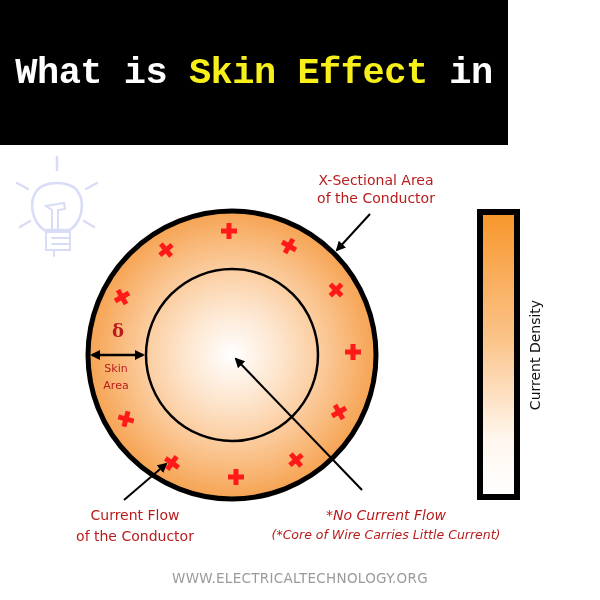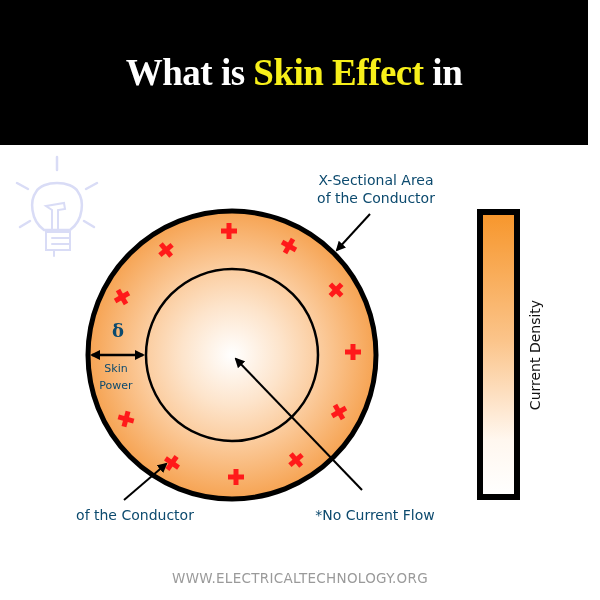--- a/index.html
+++ b/index.html
@@ -10,64 +10,65 @@
     body {
       width: 600px;
       height: 600px;
       position: relative;
       overflow: hidden;
       font-family: "DejaVu Sans", sans-serif;
     }
     .header {
       position: absolute;
       left: 0; top: 0;
-      width: 588px; height: 145px;
+      width: 508px; height: 145px;
       background: #000000;
       display: flex;
       flex-direction: column;
       align-items: center;
       justify-content: center;
       color: #ffffff;
-      font-family: Liberation Serif, serif;
+      font-family: Liberation Mono, monospace;
       font-weight: bold;
       font-size: 37px;
       line-height: 56px;
       letter-spacing: -0.5px;
     }
     .header .line { white-space: nowrap; }
     .header .hl { color: #f7ef1a; }
     .diagram {
       position: absolute;
       left: 0; top: 0;
       width: 600px; height: 600px;
     }
     .label {
       position: absolute;
-      color: #0c4a6e;
+      color: #b91c1c;
       font-family: "DejaVu Sans", sans-serif;
       text-align: center;
       white-space: nowrap;
       line-height: 1.25;
     }
     .lbl-xsec {
       left: 296px; top: 172px;
       width: 160px;
       font-size: 14px;
     }
     .lbl-current-flow {
       left: 52px; top: 505px;
       width: 166px;
       font-size: 14px;
       line-height: 21px;
     }
     .lbl-no-current {
-      left: 248px; top: 505px;
+      left: 259px; top: 505px;
       width: 254px;
       font-size: 14px;
       line-height: 20px;
+      font-style: italic;
     }
     .lbl-no-current .sub {
       font-size: 12.5px;
     }
     .lbl-skin {
       left: 86px; top: 360px;
       width: 60px;
       font-size: 11px;
       line-height: 17px;
     }
@@ -201,26 +202,28 @@
 
 <div class="label lbl-xsec">
   <div>X-Sectional Area</div>
   <div>of the Conductor</div>
 </div>
 
 <div class="label lbl-delta">δ</div>
 
 <div class="label lbl-skin">
   <div>Skin</div>
-  <div>Power</div>
+  <div>Area</div>
 </div>
 
 <div class="label lbl-current-flow">
+  <div>Current Flow</div>
   <div>of the Conductor</div>
 </div>
 
 <div class="label lbl-no-current">
   <div>*No Current Flow</div>
+  <div class="sub">(*Core of Wire Carries Little Current)</div>
 </div>
 
 <div class="lbl-density">Current Density</div>
 
 <div class="footer">WWW.ELECTRICALTECHNOLOGY.ORG</div>
 
 </body></html>

